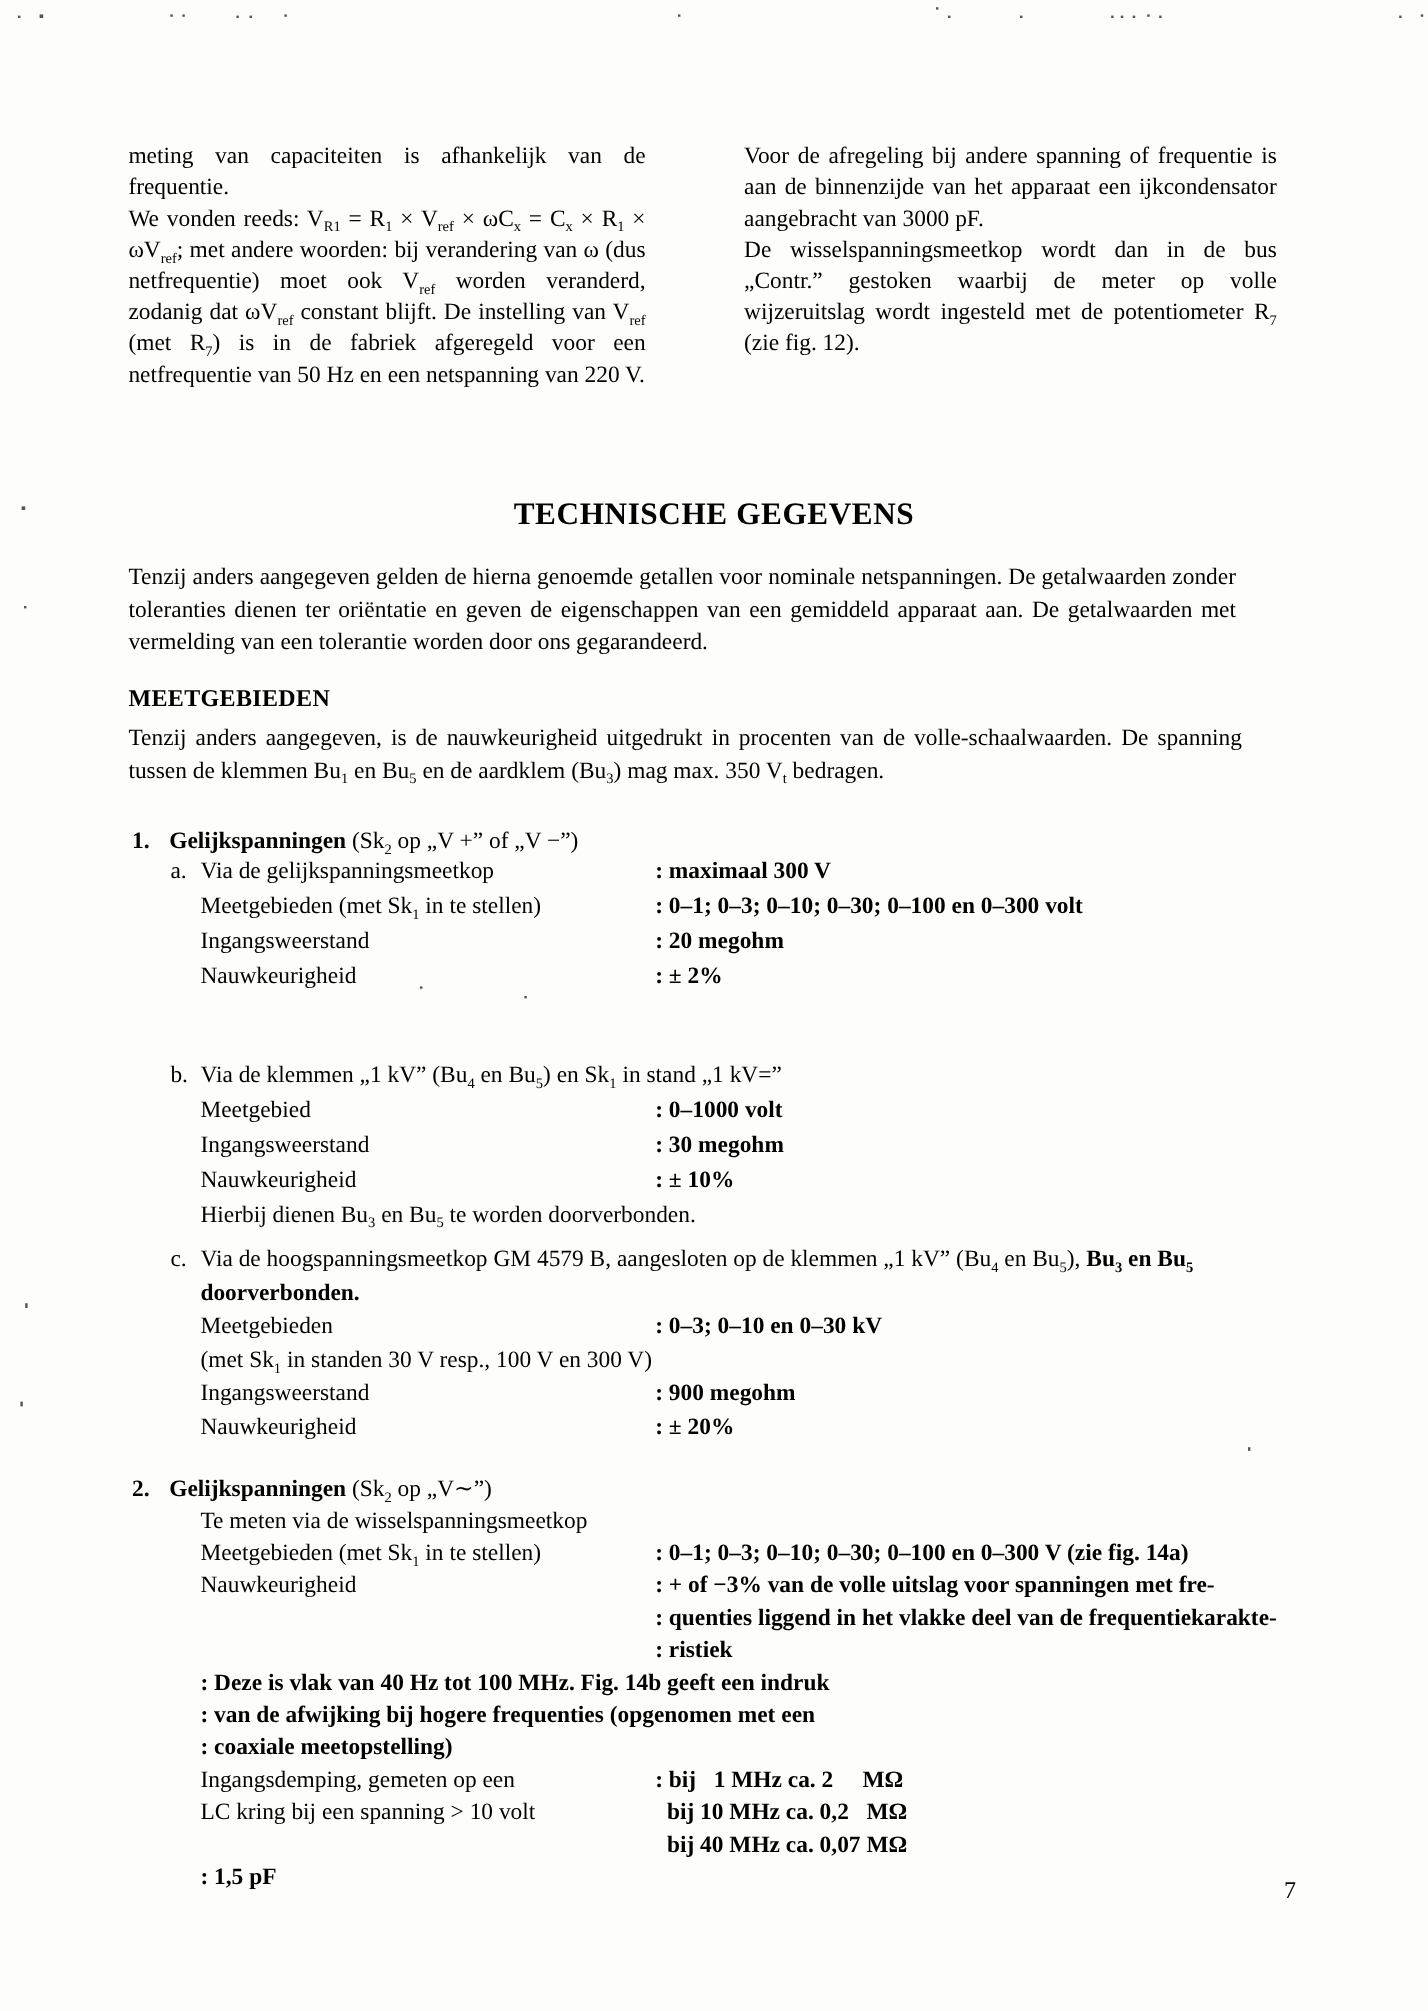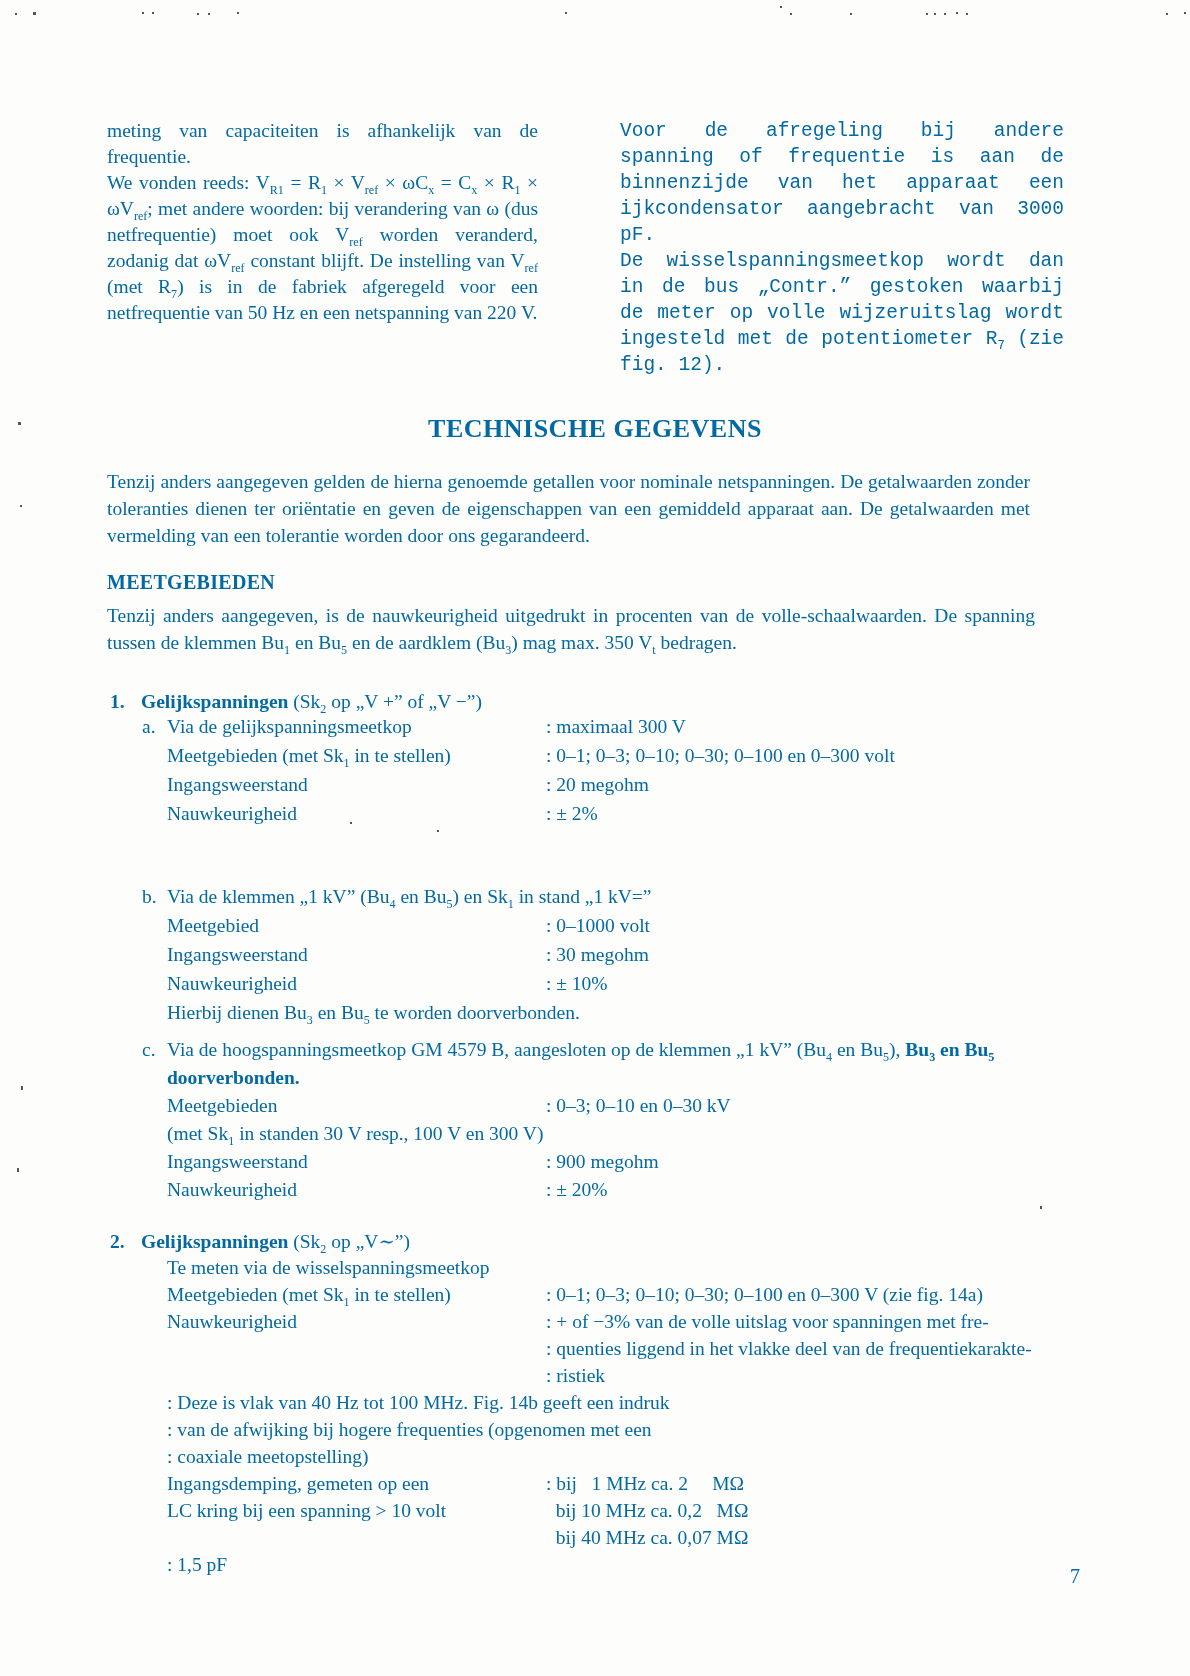--- a/index.html
+++ b/index.html
@@ -1,44 +1,44 @@
 <!DOCTYPE html>
 <html><head>
 <meta charset="utf-8">
 <style>
   html,body{margin:0;padding:0;background:#ffffff;}
   .page{
     position:relative;
     width:1190px;height:1676px;
     background:#fdfdfc;
-    color:#0369a1;
+    color:#000000;
     font-family:"Liberation Serif","DejaVu Serif",serif;
     font-size:19.5px;
     overflow:hidden;
   }
   sub{font-size:0.62em;line-height:0;}
   .abs{position:absolute;}
   .justified{text-align:justify;}
   .col-left{top:118px;left:107px;width:431px;line-height:26px;}
-  .col-right{top:118px;left:620px;width:444px;line-height:26px;font-family:Liberation Mono, monospace;}
+  .col-right{top:118px;left:620px;width:444px;line-height:26px;}
   .heading{top:414px;left:0;width:1190px;text-align:center;
     font-size:26px;font-weight:bold;letter-spacing:0.5px;}
   .intro{top:468px;left:107px;width:923px;line-height:27px;}
   .h2{top:571px;left:107px;font-size:20px;font-weight:bold;letter-spacing:0.3px;}
   .meetpara{top:602px;left:107px;width:928px;line-height:27px;}
   .sec-title{left:110px;line-height:28px;margin-top:12px;}
   .sec-title .sec-num{display:inline-block;width:31px;font-weight:bold;}
   .block{left:107px;width:960px;}
   .srow{display:flex;align-items:flex-start;padding-left:35px;}
   .lh29 .srow{line-height:29px;}
   .lh28 .srow{line-height:28px;}
   .lh27 .srow{line-height:27px;}
   .cell-letter{width:25px;flex:none;}
   .cell-label{width:379px;flex:none;}
-  .cell-value{flex:1;}
+  .cell-value{flex:1;font-weight:bold;}
   .wide{flex:1;}
   .speck{position:absolute;background:#1c1c1c;opacity:0.75;}
   .page-number{top:1565px;left:1070px;font-size:20px;}
 </style>
 </head>
 <body>
 
 <div class="page">
 
   <div class="speck" style="left:15px;top:13px;width:2px;height:2px;"></div>

